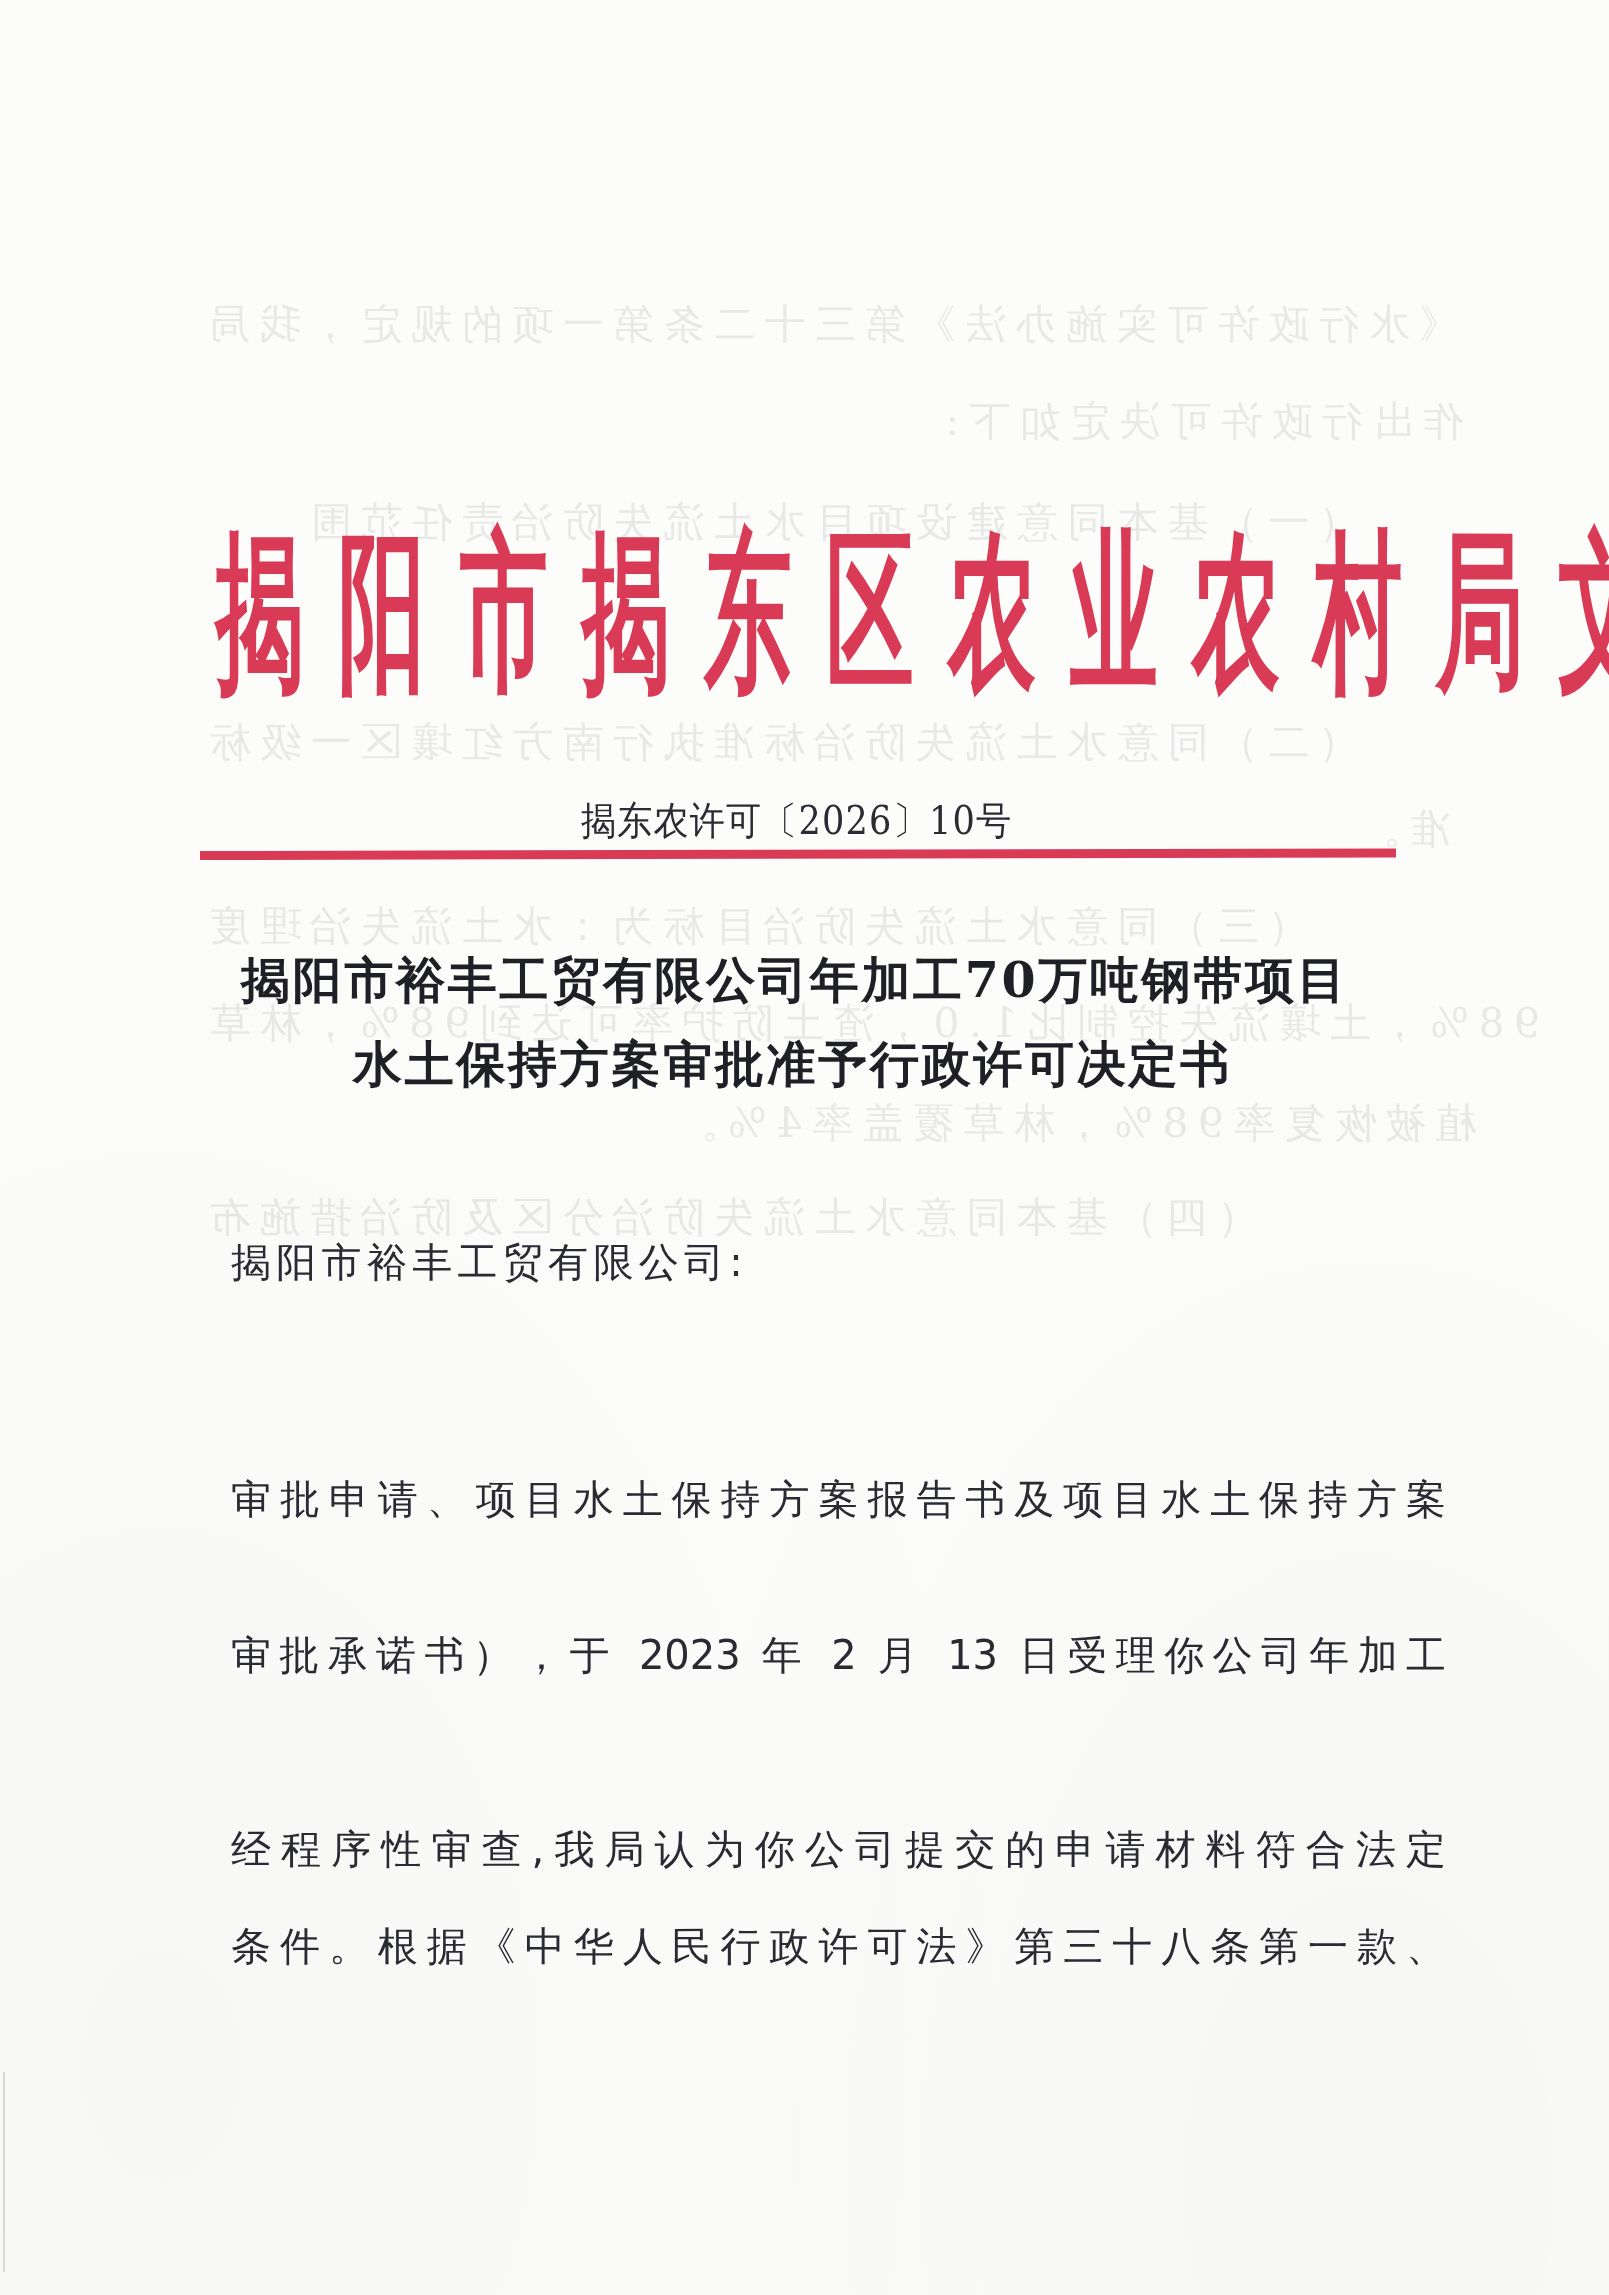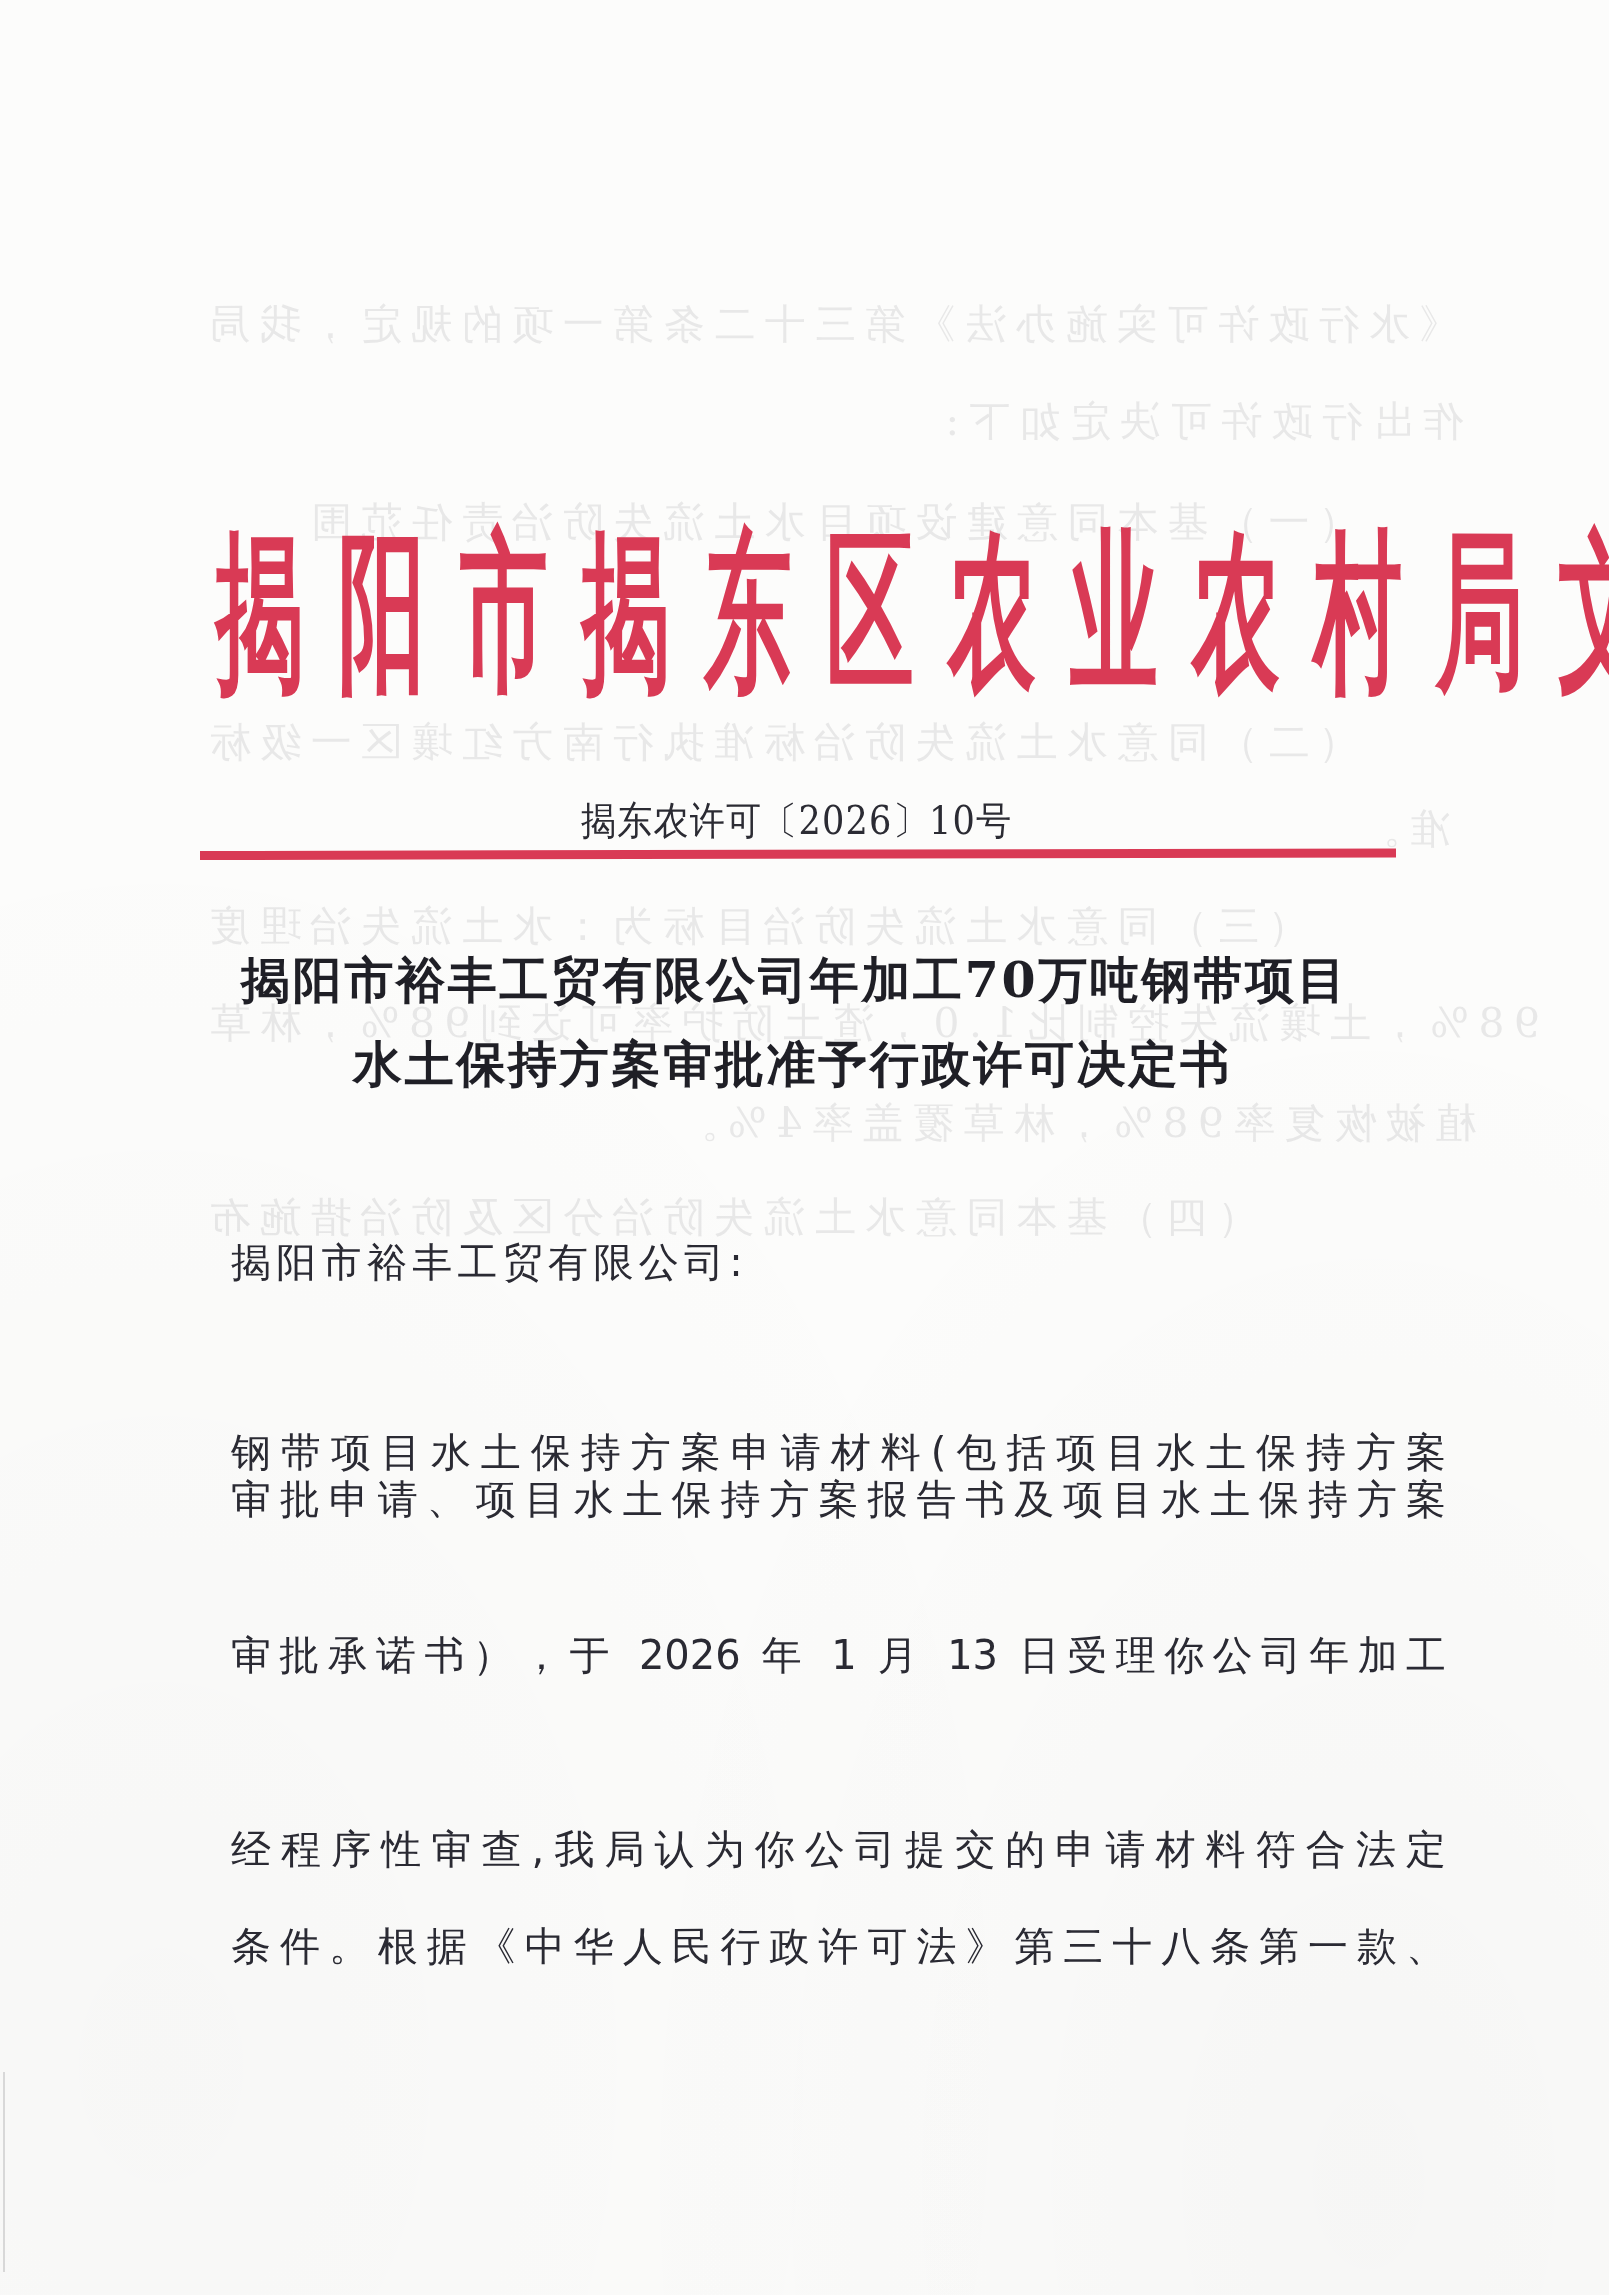--- a/index.html
+++ b/index.html
@@ -156,19 +156,18 @@
 
   <div class="doc-number">揭东农许可〔2026〕10号</div>
 
   <div class="red-rule"></div>
 
   <div class="title-line title-1">揭阳市裕丰工贸有限公司年加工70万吨钢带项目</div>
   <div class="title-line title-2">水土保持方案审批准予行政许可决定书</div>
 
   <div class="salutation">揭阳市裕丰工贸有限公司:</div>
 
-  <div class="body-line" style="top:1425px;">钢带项目水土保持方案申请材料(包括项目水土保持方案</div>
   <div class="body-line" style="top:1472px;">审批申请、项目水土保持方案报告书及项目水土保持方案</div>
-  <div class="body-line" style="top:1628px;">审批承诺书），于 2026 年 1 月 13 日受理你公司年加工</div>
+  <div class="body-line" style="top:1628px;">审批承诺书），于 2023 年 2 月 13 日受理你公司年加工</div>
   <div class="body-line" style="top:1822px;">经程序性审查,我局认为你公司提交的申请材料符合法定</div>
   <div class="body-line" style="top:1919px;">条件。根据《中华人民行政许可法》第三十八条第一款、</div>
 </div>
 
 
 </body></html>

